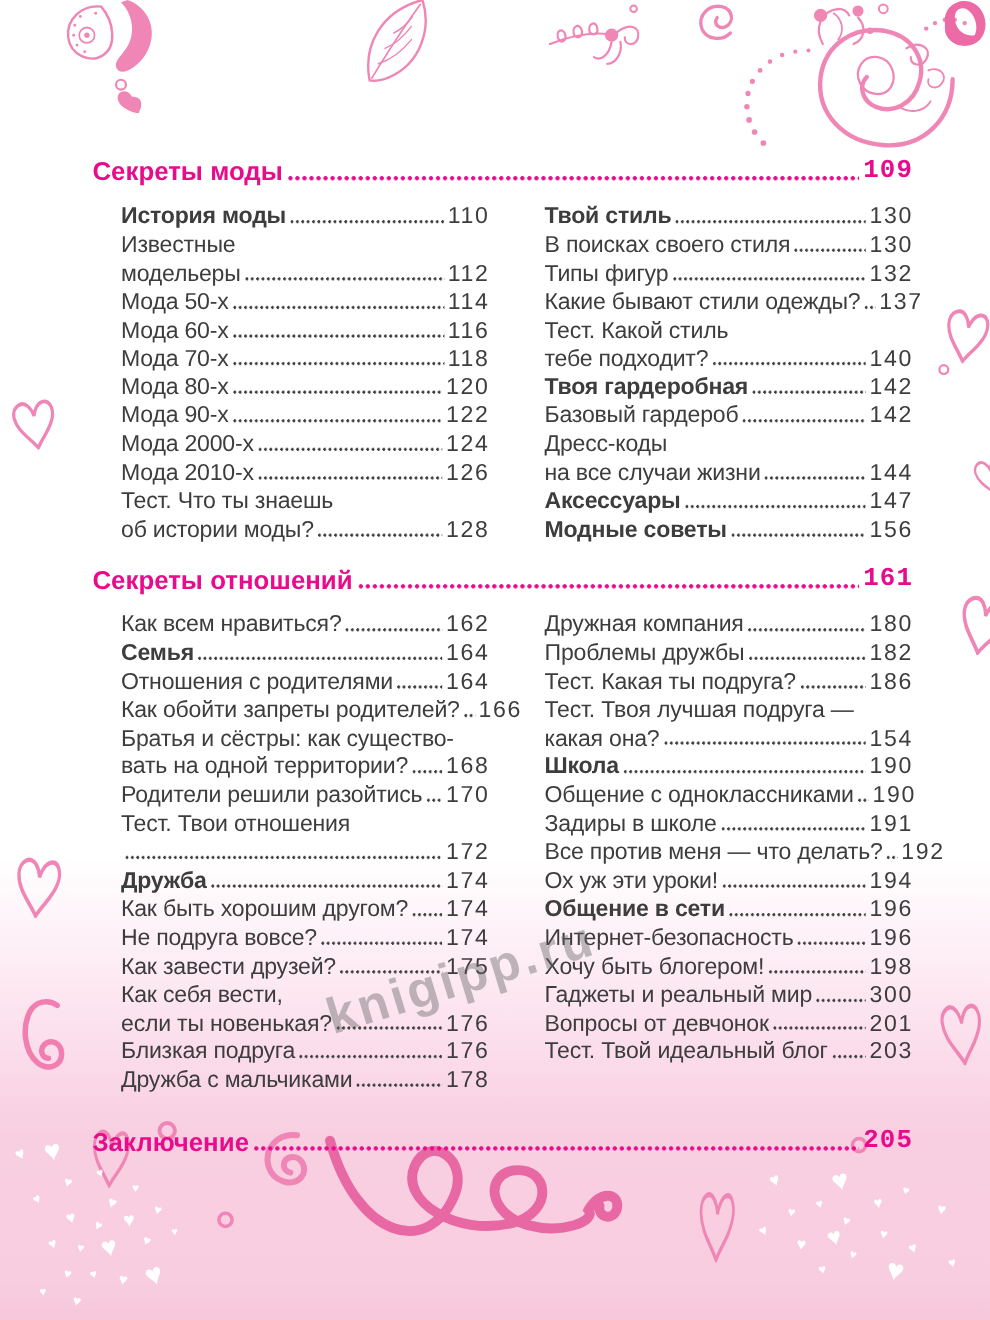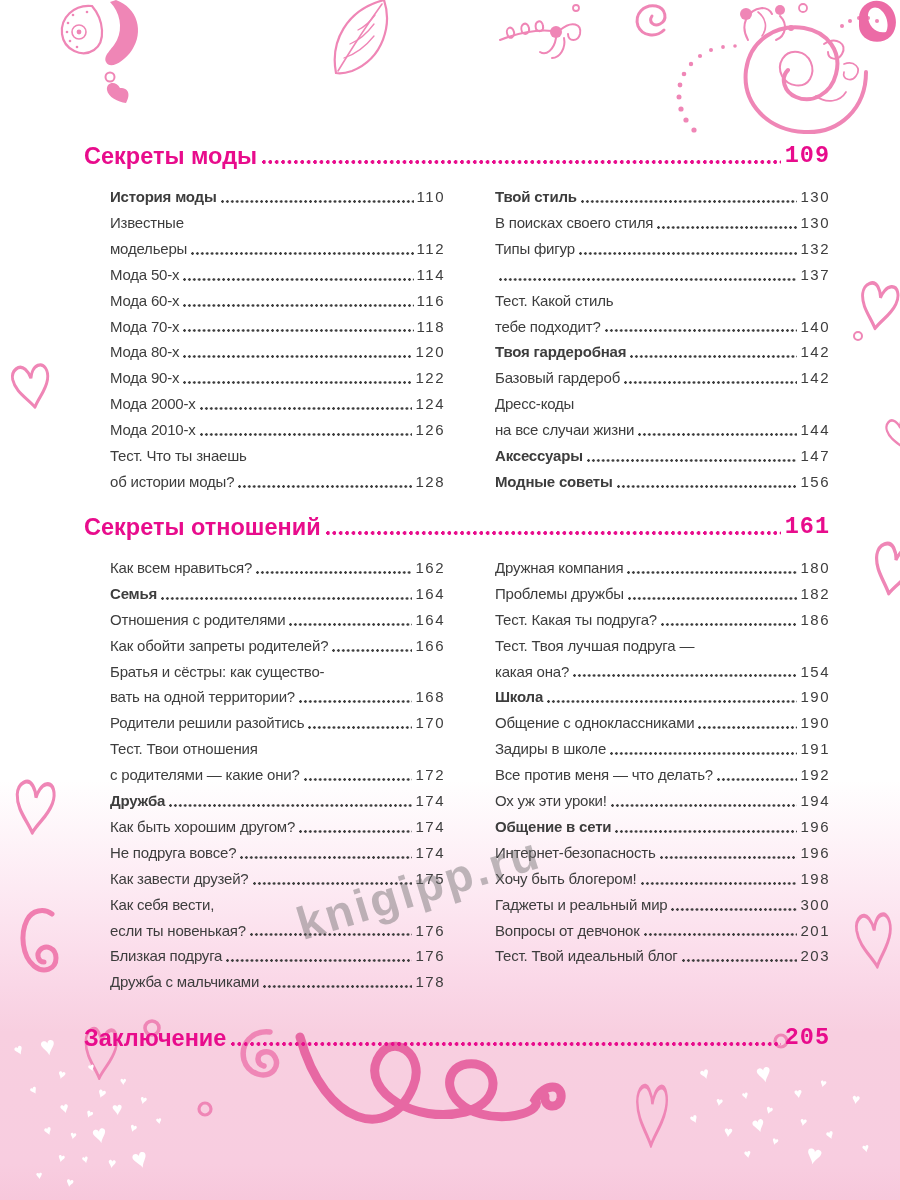--- a/index.html
+++ b/index.html
@@ -20,21 +20,21 @@
   .hrow{display:flex;align-items:flex-end;color:#e80c8c;
         font-size:23.5px;font-weight:700;line-height:30px;}
   .ht{white-space:nowrap;}
   .hdots{flex:1 1 10px;min-width:10px;height:4px;align-self:flex-end;
         margin:0 4px 7px 5px;
         background-image:radial-gradient(circle at 2px 2px,#e80c8c 1.7px,transparent 2.1px);
         background-size:6.4px 4px;background-repeat:repeat-x;}
   .hp{flex:none;letter-spacing:1px;font-family:Liberation Mono, monospace;}
   .cols{display:flex;gap:50px;margin:13px 0 0 26px;}
   .col{flex:1;min-width:0;}
-  .row{display:flex;align-items:flex-end;font-size:15px;line-height:25.9px;
+  .row{display:flex;align-items:flex-end;font-size:21px;line-height:25.9px;
        letter-spacing:-0.2px;}
   .row .t{white-space:nowrap;}
   .row.bold .t{font-weight:700;}
   .dots{flex:1 1 10px;min-width:10px;height:3px;align-self:flex-end;
         margin:0 3px 7px 4px;overflow:hidden;
         background-image:radial-gradient(circle at 1.5px 1.5px,#3d3d3d 1.15px,transparent 1.5px);
         background-size:4.9px 3px;background-repeat:repeat-x;}
   .p{flex:none;letter-spacing:1.5px;}
   .sec2{margin-top:17px;}
   .conclusion{margin-top:28px;}
@@ -316,20 +316,21 @@
               <span class="t">В поисках своего стиля</span>
               <span class="dots"></span>
               <span class="p">130</span>
             </div>
             <div class="row">
               <span class="t">Типы фигур</span>
               <span class="dots"></span>
               <span class="p">132</span>
             </div>
             <div class="row">
+              <span class="t">Какие бывают стили одежды?</span>
               <span class="dots"></span>
               <span class="p">137</span>
             </div>
             <div class="row">
               <span class="t">Тест. Какой стиль</span>
             </div>
             <div class="row">
               <span class="t">тебе подходит?</span>
               <span class="dots"></span>
               <span class="p">140</span>
@@ -404,21 +405,20 @@
             </div>
             <div class="row">
               <span class="t">Родители решили разойтись</span>
               <span class="dots"></span>
               <span class="p">170</span>
             </div>
             <div class="row">
               <span class="t">Тест. Твои отношения</span>
             </div>
             <div class="row">
-              <span class="t">с родителями — какие они?</span>
               <span class="dots"></span>
               <span class="p">172</span>
             </div>
             <div class="row bold">
               <span class="t">Дружба</span>
               <span class="dots"></span>
               <span class="p">174</span>
             </div>
             <div class="row">
               <span class="t">Как быть хорошим другом?</span>

